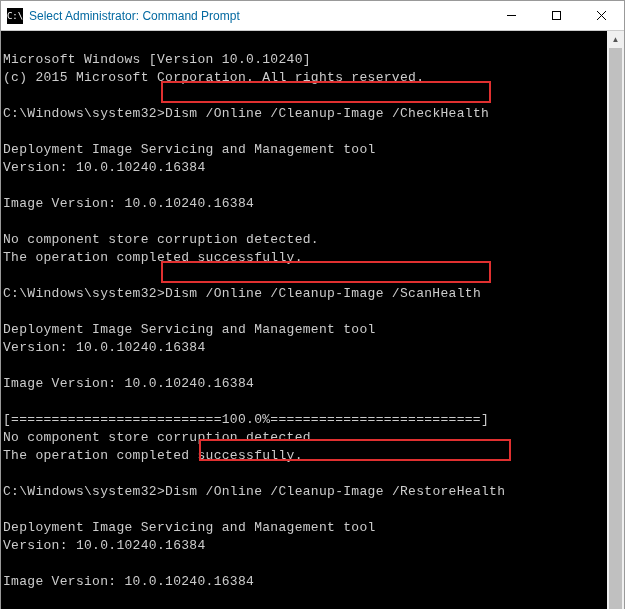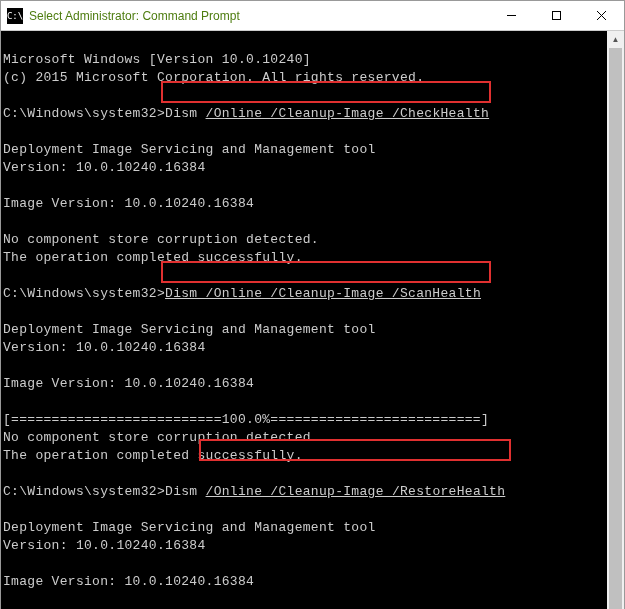--- a/index.html
+++ b/index.html
@@ -38,21 +38,21 @@
       display: flex;
       align-items: center;
       justify-content: center;
       color: #fff;
       font-size: 9px;
       font-family: monospace;
     }
     .titlebar-title {
       flex: 1;
       font-size: 12px;
-      color: #4d7c0f;
+      color: #0369a1;
     }
     .titlebar-controls {
       display: flex;
       align-items: center;
     }
     .titlebar-btn {
       width: 45px;
       height: 29px;
       display: flex;
       align-items: center;
@@ -111,21 +111,20 @@
       display: flex;
       align-items: center;
       justify-content: center;
       font-size: 8px;
       color: #555;
     }
     .scrollbar-arrow.up { top: 0; }
     .hl {
       position: relative;
       display: inline-block;
-      text-decoration: underline;
     }
     .hl-box {
       position: absolute;
       border: 2px solid #e03030;
       pointer-events: none;
     }
     .line {
       display: block;
       min-height: 18px;
     }

